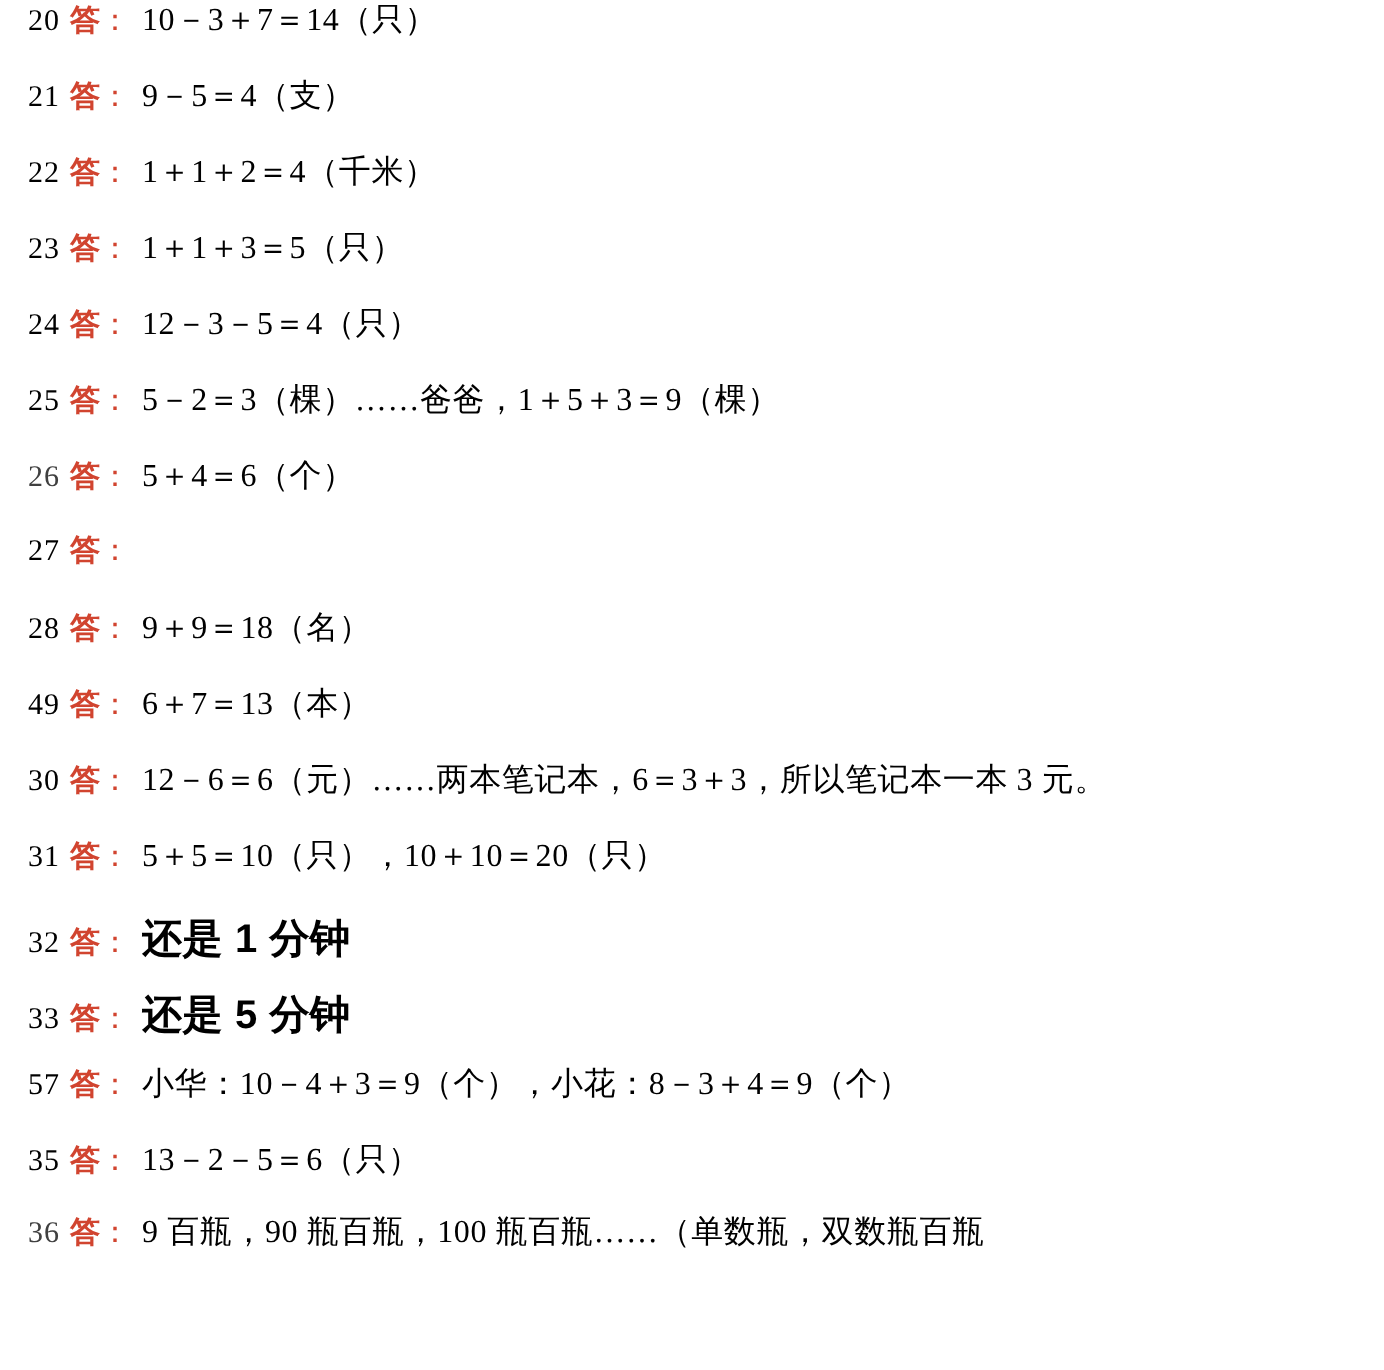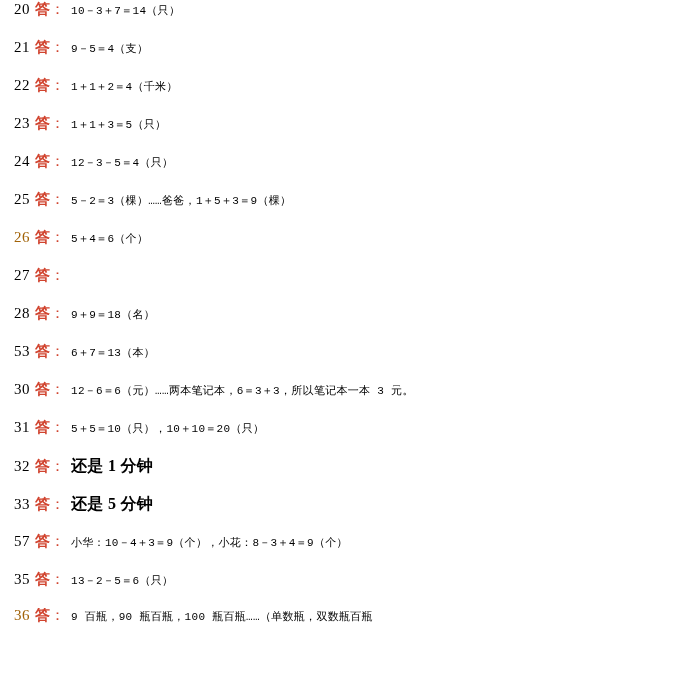--- a/index.html
+++ b/index.html
@@ -29,47 +29,47 @@
     box-sizing: border-box;
     white-space: nowrap;
   }
   .num {
     font-family: "Liberation Serif", serif;
     font-size: 15px;
     color: #000;
     letter-spacing: 0.5px;
   }
   .num.hl {
-    color: #a16207;
+    color: #404040;
   }
   .ans-label {
     font-family: "DejaVu Sans", sans-serif;
     font-weight: bold;
     font-size: 15px;
     color: #d1442f;
     margin-left: 5px;
     letter-spacing: 0px;
   }
   .colon {
     font-family: "DejaVu Sans", sans-serif;
     font-size: 15px;
     color: #d1442f;
     margin-right: 2px;
   }
   .content {
-    font-family: Liberation Mono, monospace;
-    font-size: 11px;
+    font-family: Liberation Serif, serif;
+    font-size: 16px;
     color: #000;
     margin-left: 4px;
     letter-spacing: 0.3px;
   }
   .content.cjk-bold {
-    font-family: Liberation Serif, serif;
+    font-family: Liberation Sans, sans-serif;
     font-weight: bold;
-    font-size: 16px;
+    font-size: 20px;
     text-align: center;
   }
   .clipped {
     height: 20px;
     overflow: hidden;
   }
   .clipped .num, .clipped .ans-label, .clipped .colon, .clipped .content {
     position: relative;
     top: -2px;
   }
@@ -135,21 +135,21 @@
   </div>
 
   <div class="answer-row">
     <span class="num">28</span>
     <span class="ans-label">答</span>
     <span class="colon">：</span>
     <span class="content">9＋9＝18（名）</span>
   </div>
 
   <div class="answer-row">
-    <span class="num">53</span>
+    <span class="num">49</span>
     <span class="ans-label">答</span>
     <span class="colon">：</span>
     <span class="content">6＋7＝13（本）</span>
   </div>
 
   <div class="answer-row">
     <span class="num">30</span>
     <span class="ans-label">答</span>
     <span class="colon">：</span>
     <span class="content">12－6＝6（元）……两本笔记本，6＝3＋3，所以笔记本一本 3 元。</span>

